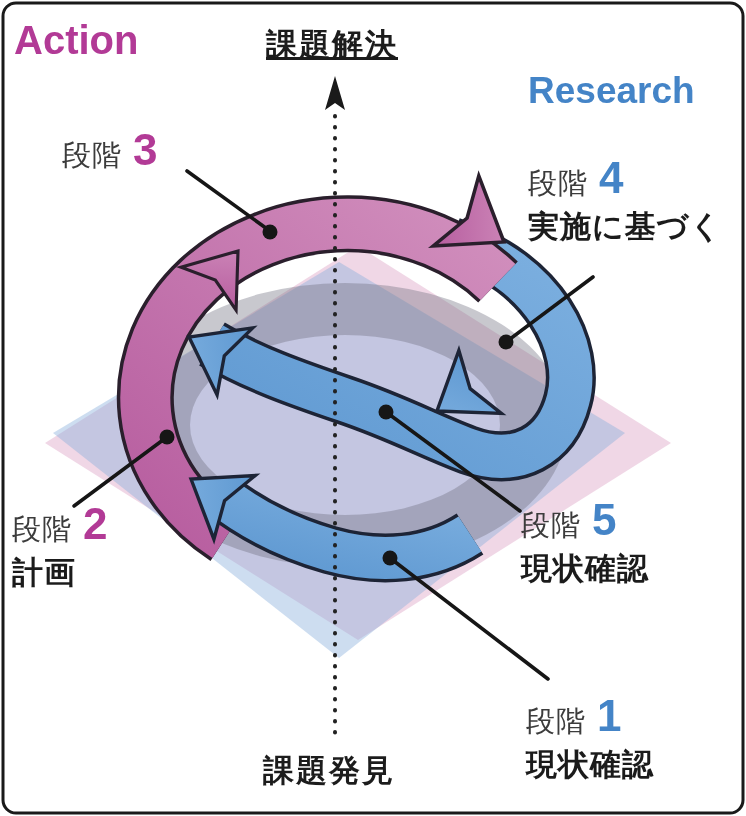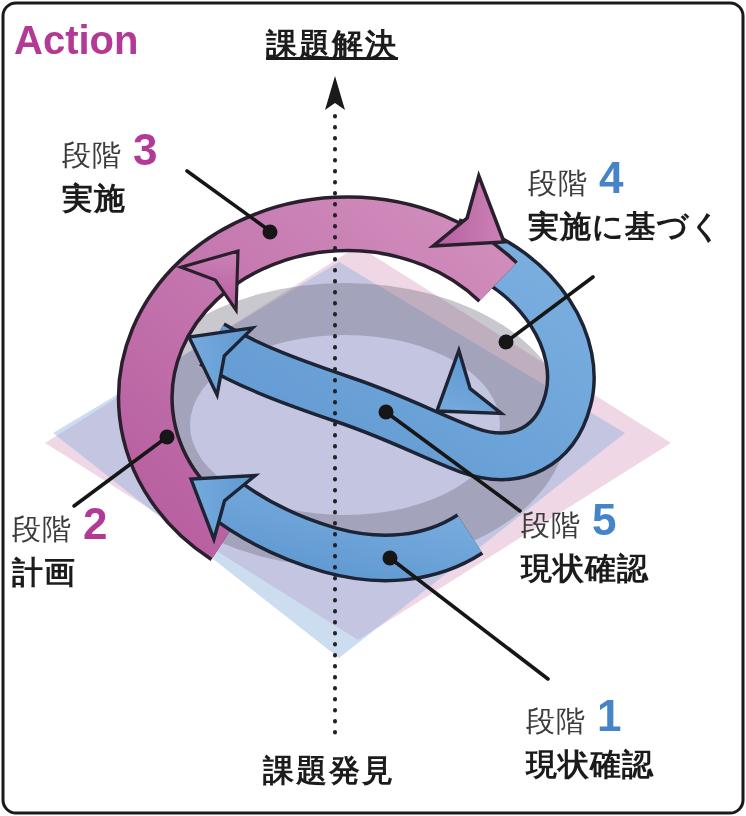--- a/index.html
+++ b/index.html
@@ -88,30 +88,30 @@
       <circle cx="506" cy="342" r="7.5"></circle>
       <circle cx="167" cy="437" r="7.5"></circle>
       <circle cx="386" cy="412" r="7.5"></circle>
       <circle cx="390" cy="558" r="7.5"></circle>
     </g>
 
     <rect x="3" y="3" width="740" height="810" rx="13" fill="none" stroke="#1a1a1a" stroke-width="3"></rect>
   </svg>
 
   <div id="action-title" class="corner-title" style="color: rgb(178, 58, 150);">Action</div>
+  <div id="research-title" class="corner-title" style="color: rgb(68, 132, 199);">Research</div>
 
   <div id="axis-top-label" class="axis-label">課題解決</div>
   <div id="axis-bottom-label" class="axis-label">課題発見</div>
 
   <div id="stage3-block" class="stage-block">
     <div class="stage-head">
       <span class="stage-prefix">段階</span>
       <span class="stage-number" style="color: rgb(178, 58, 150);">3</span>
     </div>
-    <div class="stage-title">実施</div>
   </div>
 
   <div id="stage4-block" class="stage-block">
     <div class="stage-head">
       <span class="stage-prefix">段階</span>
       <span class="stage-number" style="color: rgb(68, 132, 199);">4</span>
     </div>
     <div class="stage-title">実施に基づく</div>
   </div>
 

